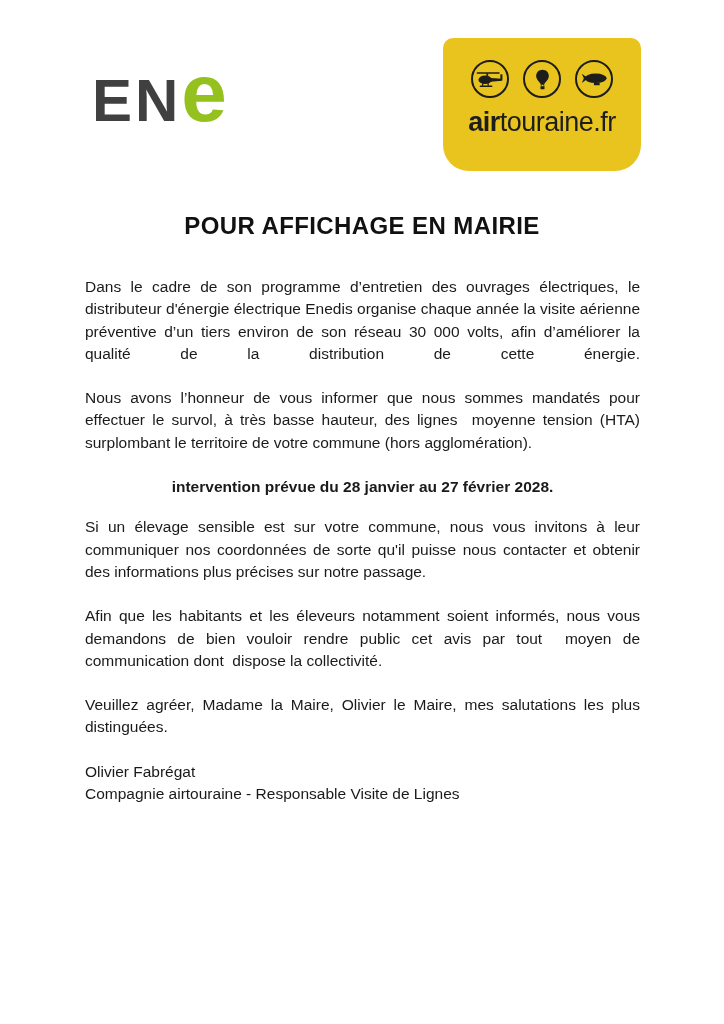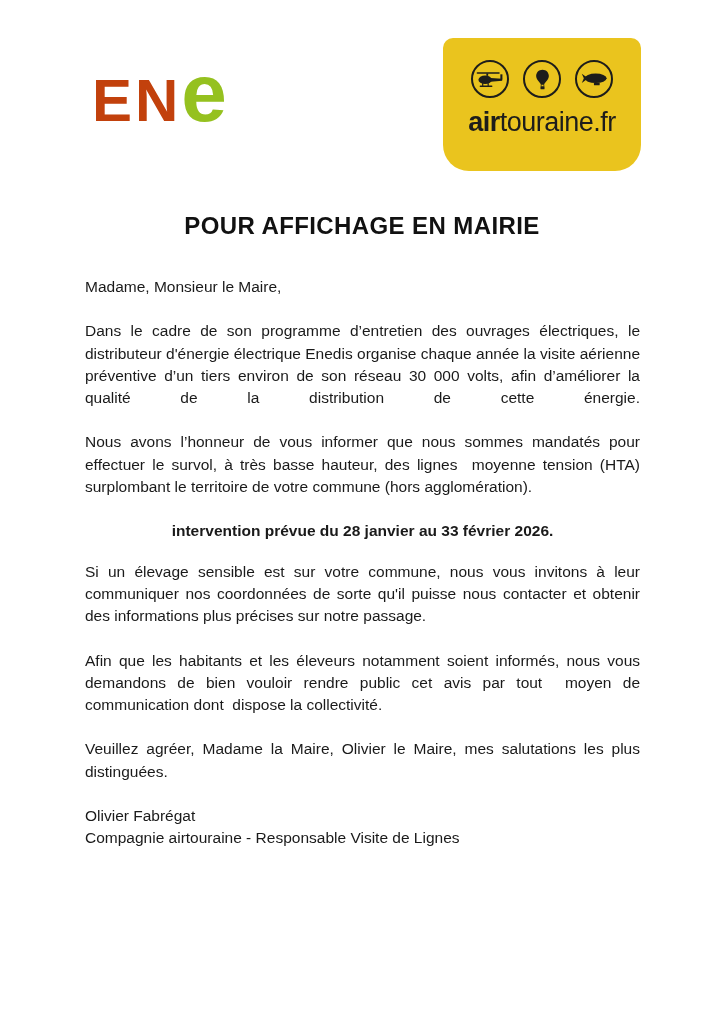--- a/index.html
+++ b/index.html
@@ -18,21 +18,21 @@
     position: absolute;
     left: 92px;
     top: 52px;
     display: flex;
     align-items: baseline;
     font-weight: bold;
     letter-spacing: 3px;
     line-height: 1;
     user-select: none;
   }
-  .enedis-blue-a, .enedis-blue-b { font-size: 60px; color: #c2410c; }
+  .enedis-blue-a, .enedis-blue-b { font-size: 60px; color: #404040; }
   .enedis-green-e { font-size: 82px; color: #95C11F; }
 
   
   .airtouraine-logo {
     position: absolute;
     left: 443px;
     top: 38px;
     width: 198px;
     height: 133px;
     background: #EAC41E;
@@ -144,24 +144,23 @@
       </div>
     </div>
     <div class="airtouraine-wordmark">
       <span class="brand-bold">air</span><span>touraine.fr</span>
     </div>
   </div>
 
   <div class="doc-title">POUR AFFICHAGE EN MAIRIE</div>
 
   <div class="letter">
-    <p>Madame, Monsieur le Maire,</p>
     <p class="para j-last">Dans le cadre de son programme d’entretien des ouvrages électriques, le distributeur d'énergie électrique Enedis organise chaque année la visite aérienne préventive d’un tiers environ de son réseau 30 000 volts, afin d’améliorer la qualité de la distribution de cette énergie.</p>
     <p class="para">Nous avons l’honneur de vous informer que nous sommes mandatés pour effectuer le survol, à très basse hauteur, des lignes  moyenne tension (HTA) surplombant le territoire de votre commune (hors agglomération).</p>
-    <p class="highlight">intervention prévue du 28 janvier au 33 février 2026.</p>
+    <p class="highlight">intervention prévue du 28 janvier au 27 février 2028.</p>
     <p class="para">Si un élevage sensible est sur votre commune, nous vous invitons à leur communiquer nos coordonnées de sorte qu'il puisse nous contacter et obtenir des informations plus précises sur notre passage.</p>
     <p class="para">Afin que les habitants et les éleveurs notamment soient informés, nous vous demandons de bien vouloir rendre public cet avis par tout  moyen de communication dont  dispose la collectivité.</p>
     <p class="para">Veuillez agréer, Madame la Maire, Olivier le Maire, mes salutations les plus distinguées.</p>
     <div class="signature">
       <p>Olivier Fabrégat</p>
       <p>Compagnie airtouraine - Responsable Visite de Lignes</p>
     </div>
   </div>
 
 </div>

